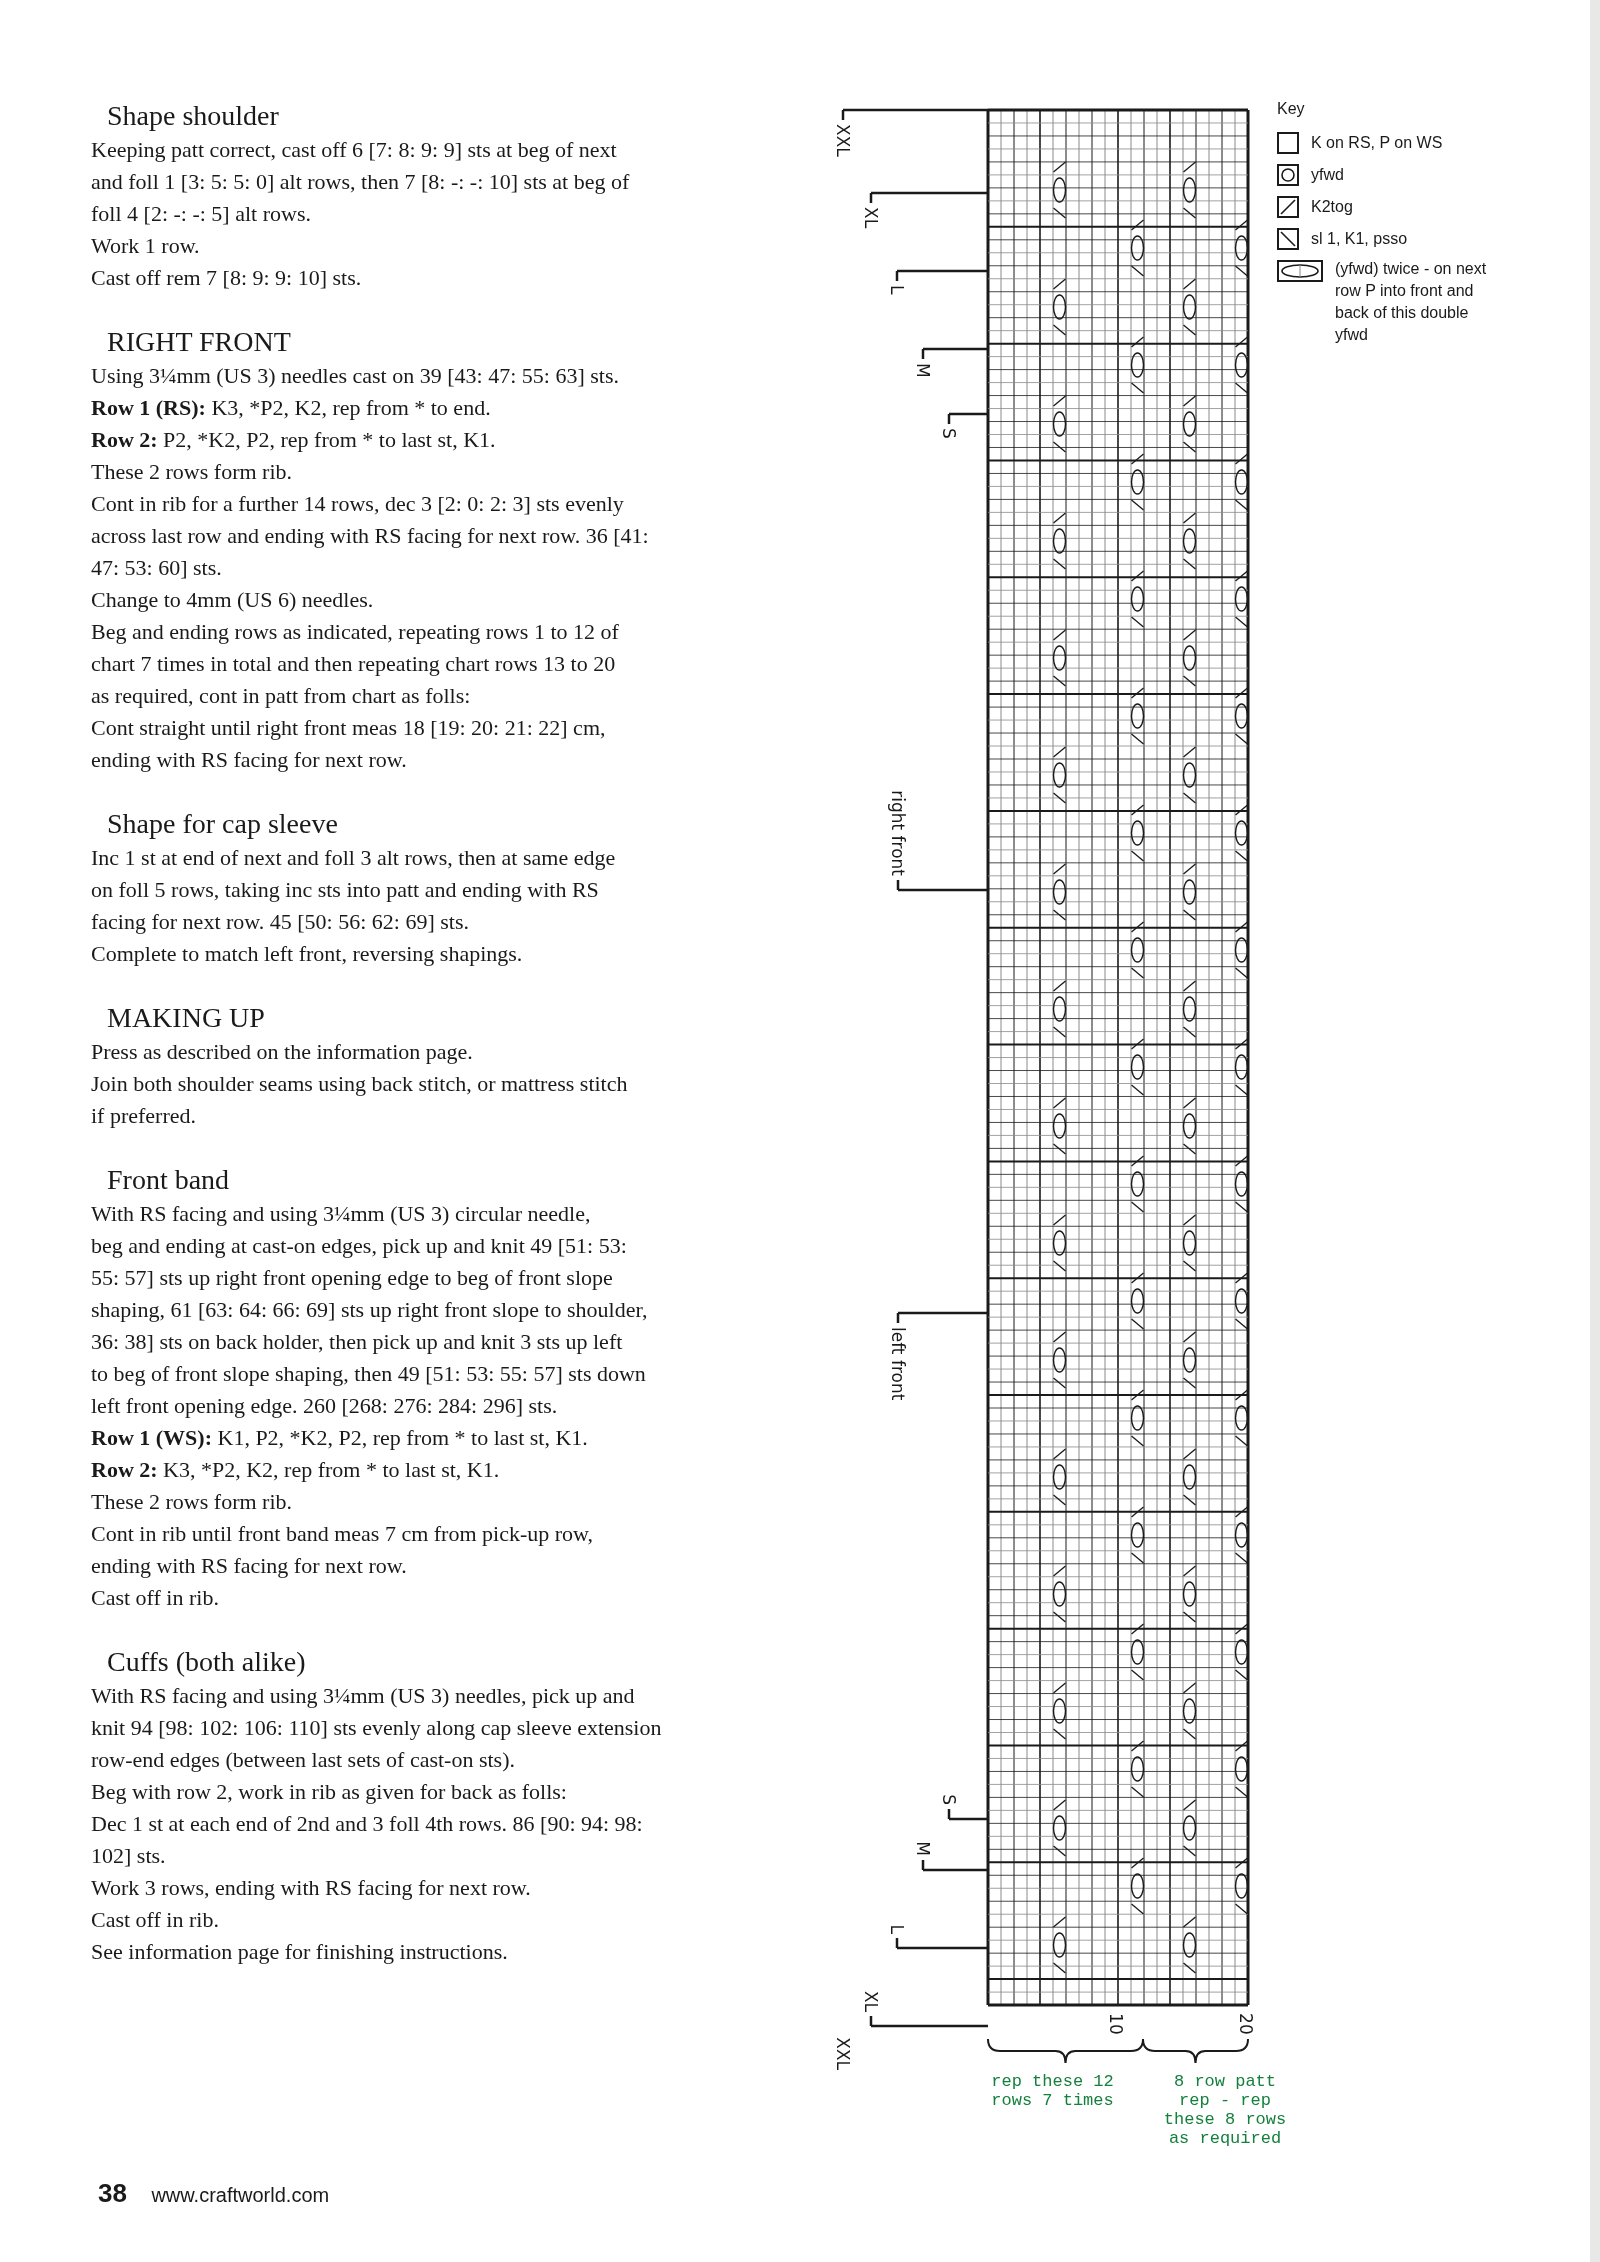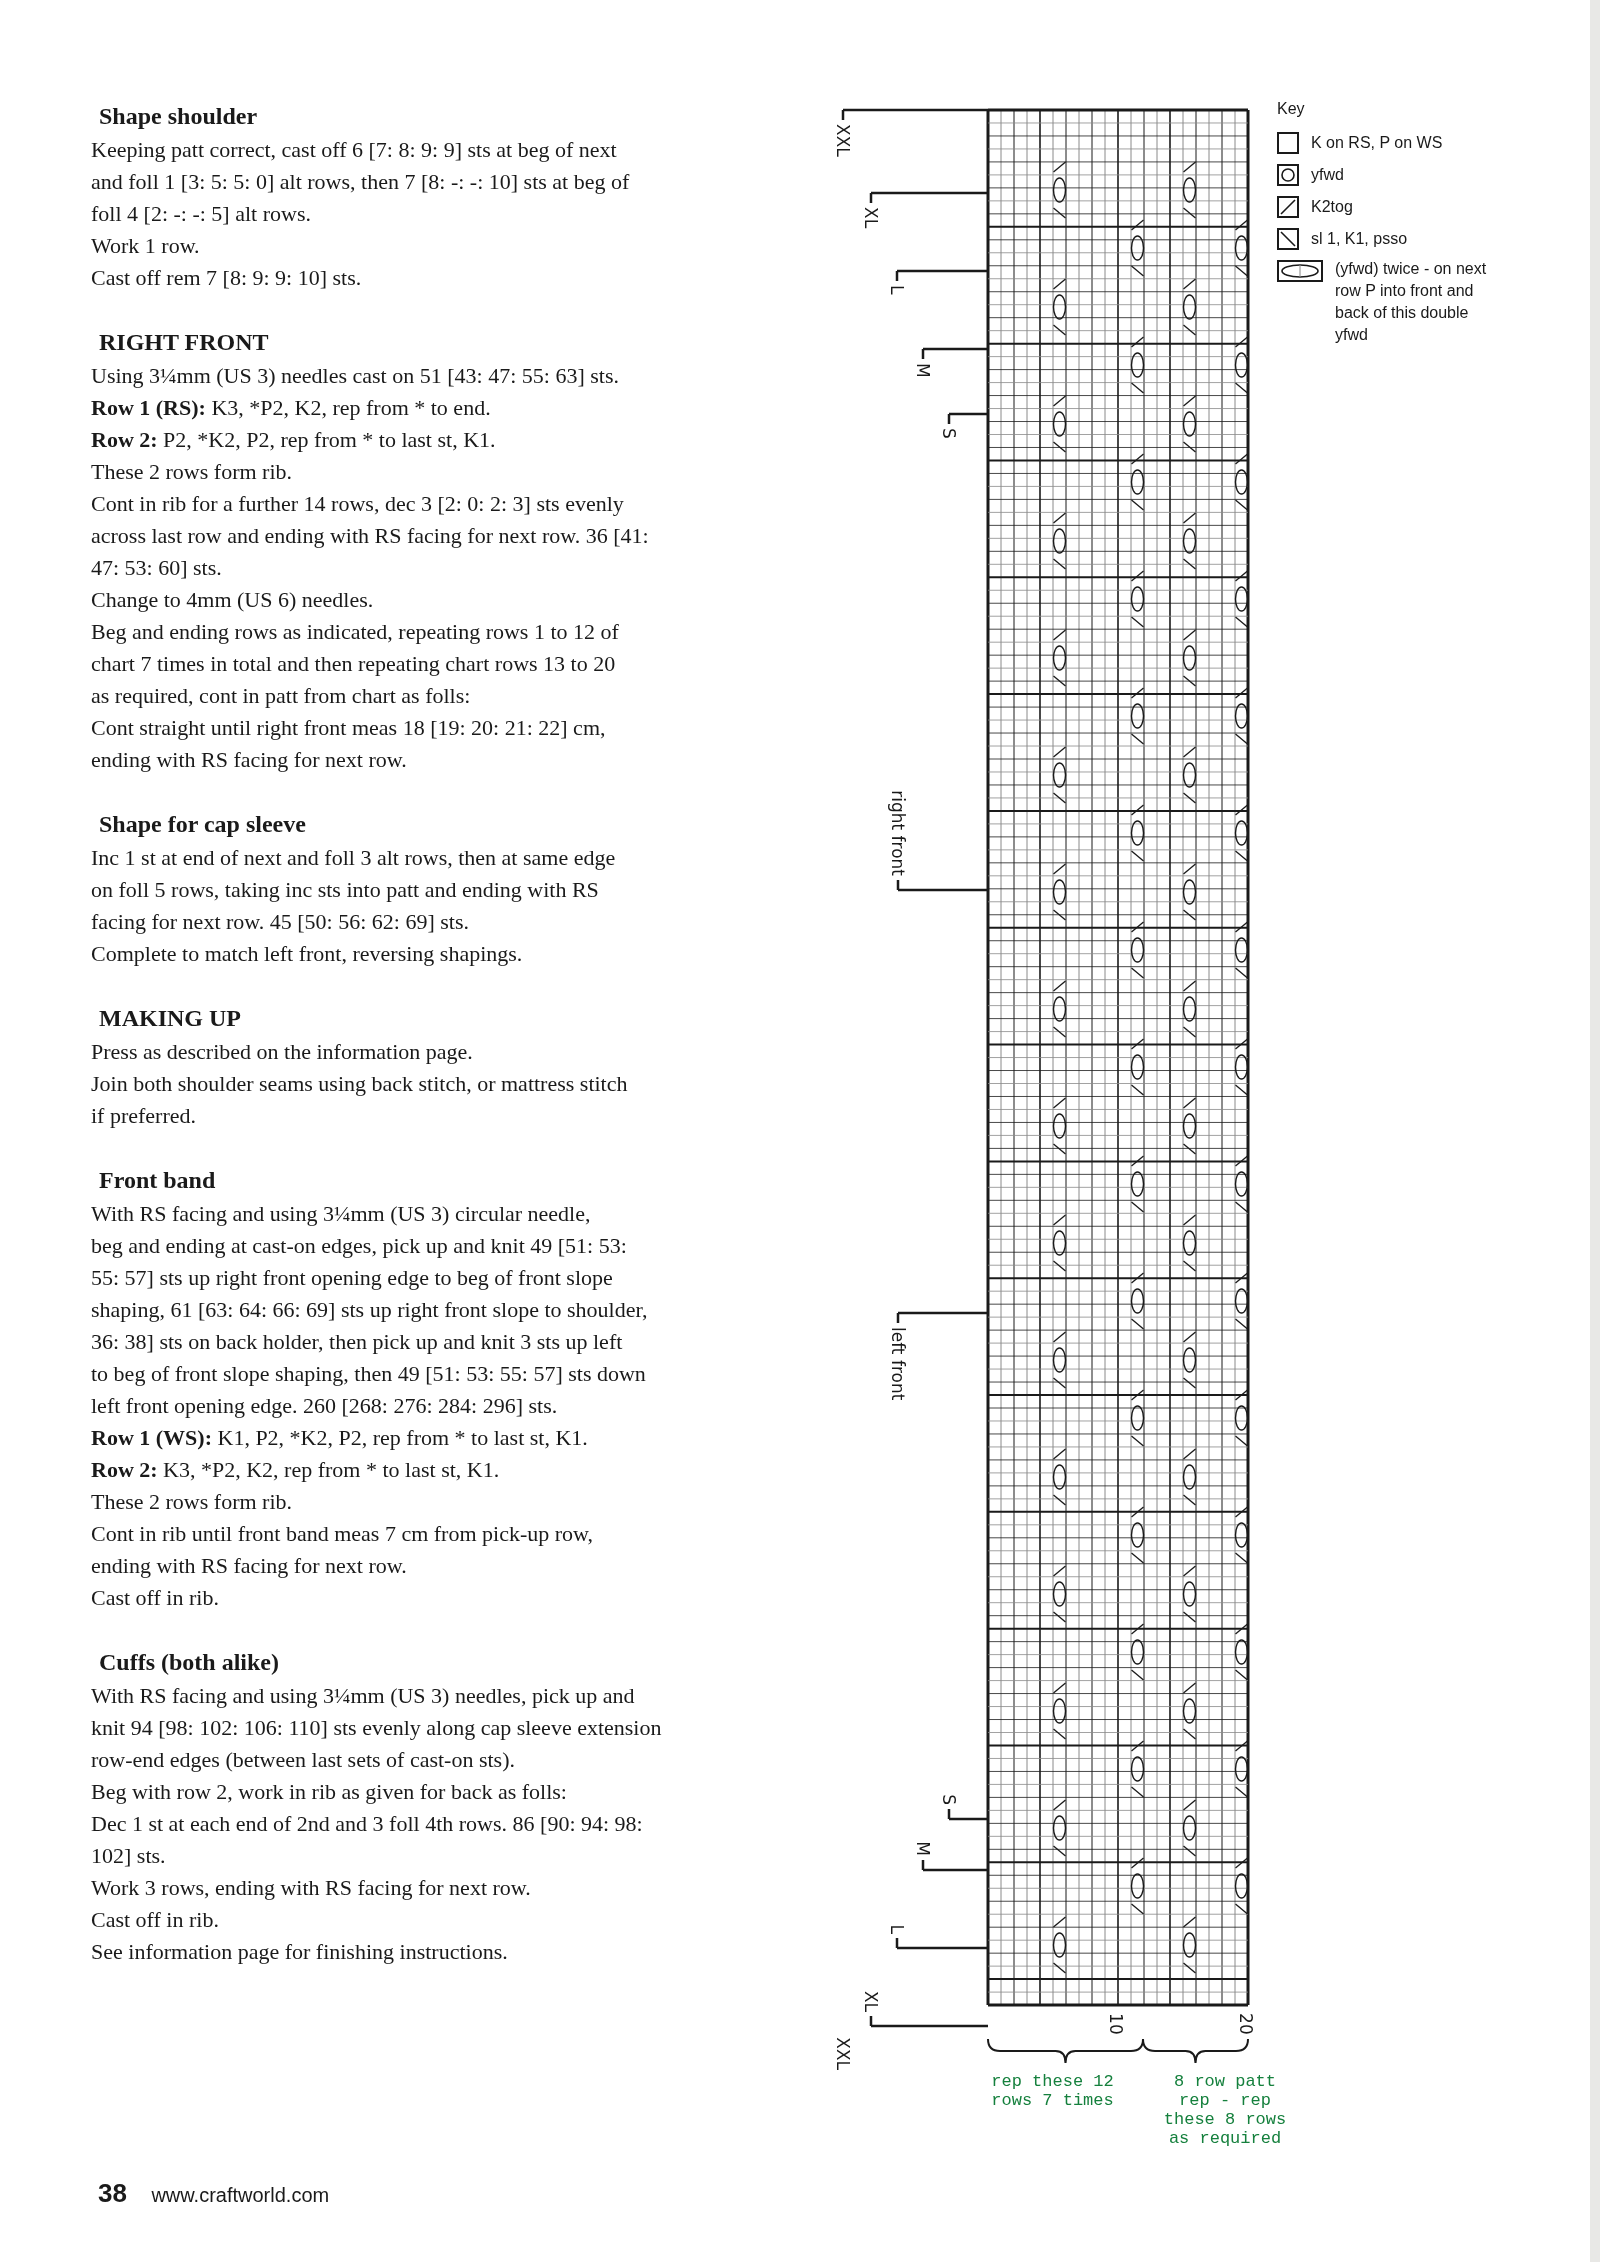--- a/index.html
+++ b/index.html
@@ -1,20 +1,20 @@
 <!DOCTYPE html>
 <html><head>
 <meta charset="utf-8">
 <style>
   html, body { margin: 0; padding: 0; }
   body { width: 1600px; height: 2262px; background: #ffffff; position: relative; overflow: hidden; }
   .edge-strip { position: absolute; top: 0; right: 0; width: 10px; height: 2262px; background: #e8e8e6; }
   .text-col { position: absolute; left: 91px; top: 100px; width: 720px; font-family: "Liberation Serif", "DejaVu Serif", serif; color: #1a1a1a; }
   .section { margin-bottom: 32px; }
-  .section h2 { font-size: 24px; font-weight: bold; margin: 0 0 2px 8px; line-height: 32px; }
+  .section h2 { font-size: 28px; font-weight: normal; margin: 0 0 2px 16px; line-height: 32px; }
   .section p { font-size: 22px; line-height: 32px; margin: 0; }
   .section p b { font-weight: bold; }
   .footer { position: absolute; left: 98px; top: 2178px; font-family: "Liberation Sans", "DejaVu Sans", sans-serif; color: #1a1a1a; }
   .footer .page-num { font-size: 26px; font-weight: bold; margin-right: 20px; }
   .footer .site { font-size: 20px; }
   .key { position: absolute; left: 1277px; top: 100px; font-family: Liberation Sans, sans-serif; font-size: 16px; color: #1a1a1a; }
   .key .key-title { margin-bottom: 14px; }
   .key-row { display: flex; align-items: flex-start; margin-bottom: 10px; }
   .key-sym { width: 22px; height: 22px; border: 2px solid #1a1a1a; box-sizing: border-box; margin-right: 12px; flex: none; position: relative; }
   .key-sym.wide { width: 46px; }
@@ -34,21 +34,21 @@
     <div class="section">
       <h2>Shape shoulder</h2>
       <p><span>Keeping patt correct, cast off 6 [7: 8: 9: 9] sts at beg of next</span></p>
       <p><span>and foll 1 [3: 5: 5: 0] alt rows, then 7 [8: -: -: 10] sts at beg of</span></p>
       <p><span>foll 4 [2: -: -: 5] alt rows.</span></p>
       <p><span>Work 1 row.</span></p>
       <p><span>Cast off rem 7 [8: 9: 9: 10] sts.</span></p>
     </div>
     <div class="section">
       <h2>RIGHT FRONT</h2>
-      <p><span>Using 3¼mm (US 3) needles cast on 51 [43: 47: 55: 63] sts.</span></p>
+      <p><span>Using 3¼mm (US 3) needles cast on 39 [43: 47: 55: 63] sts.</span></p>
       <p><b>Row 1 (RS):</b><span> K3, *P2, K2, rep from * to end.</span></p>
       <p><b>Row 2:</b><span> P2, *K2, P2, rep from * to last st, K1.</span></p>
       <p><span>These 2 rows form rib.</span></p>
       <p><span>Cont in rib for a further 14 rows, dec 3 [2: 0: 2: 3] sts evenly</span></p>
       <p><span>across last row and ending with RS facing for next row. 36 [41:</span></p>
       <p><span>47: 53: 60] sts.</span></p>
       <p><span>Change to 4mm (US 6) needles.</span></p>
       <p><span>Beg and ending rows as indicated, repeating rows 1 to 12 of</span></p>
       <p><span>chart 7 times in total and then repeating chart rows 13 to 20</span></p>
       <p><span>as required, cont in patt from chart as folls:</span></p>

